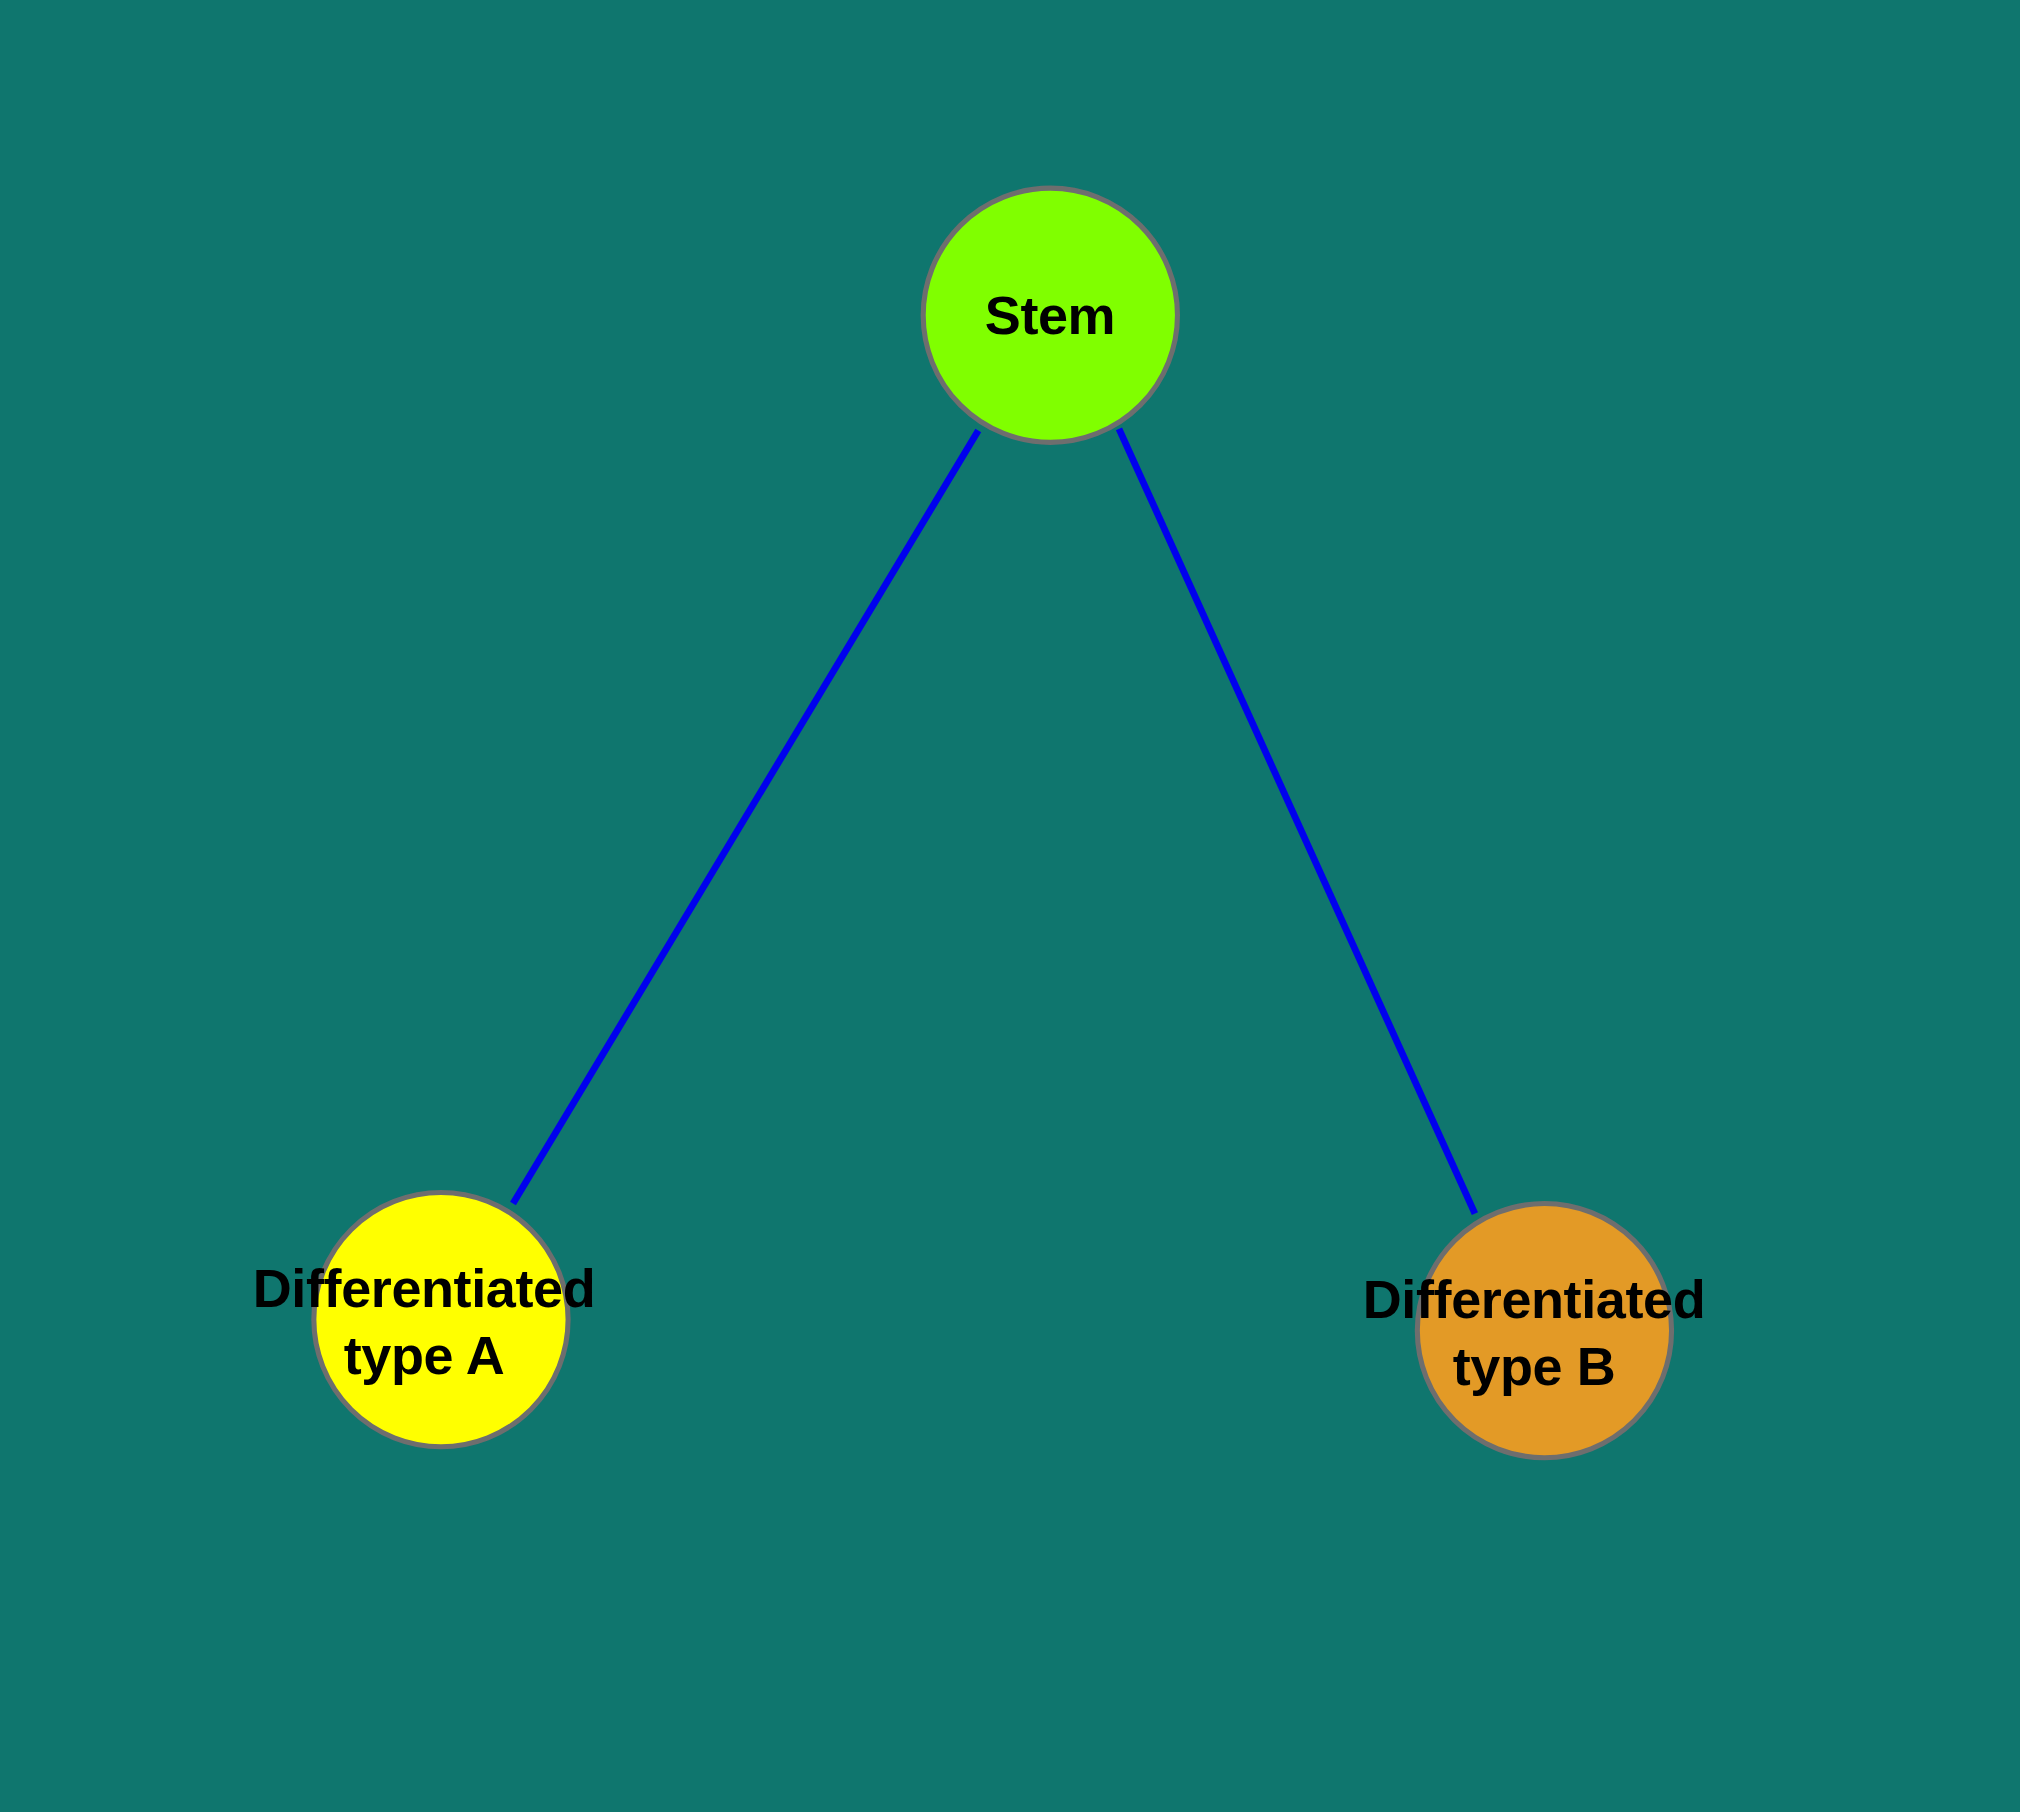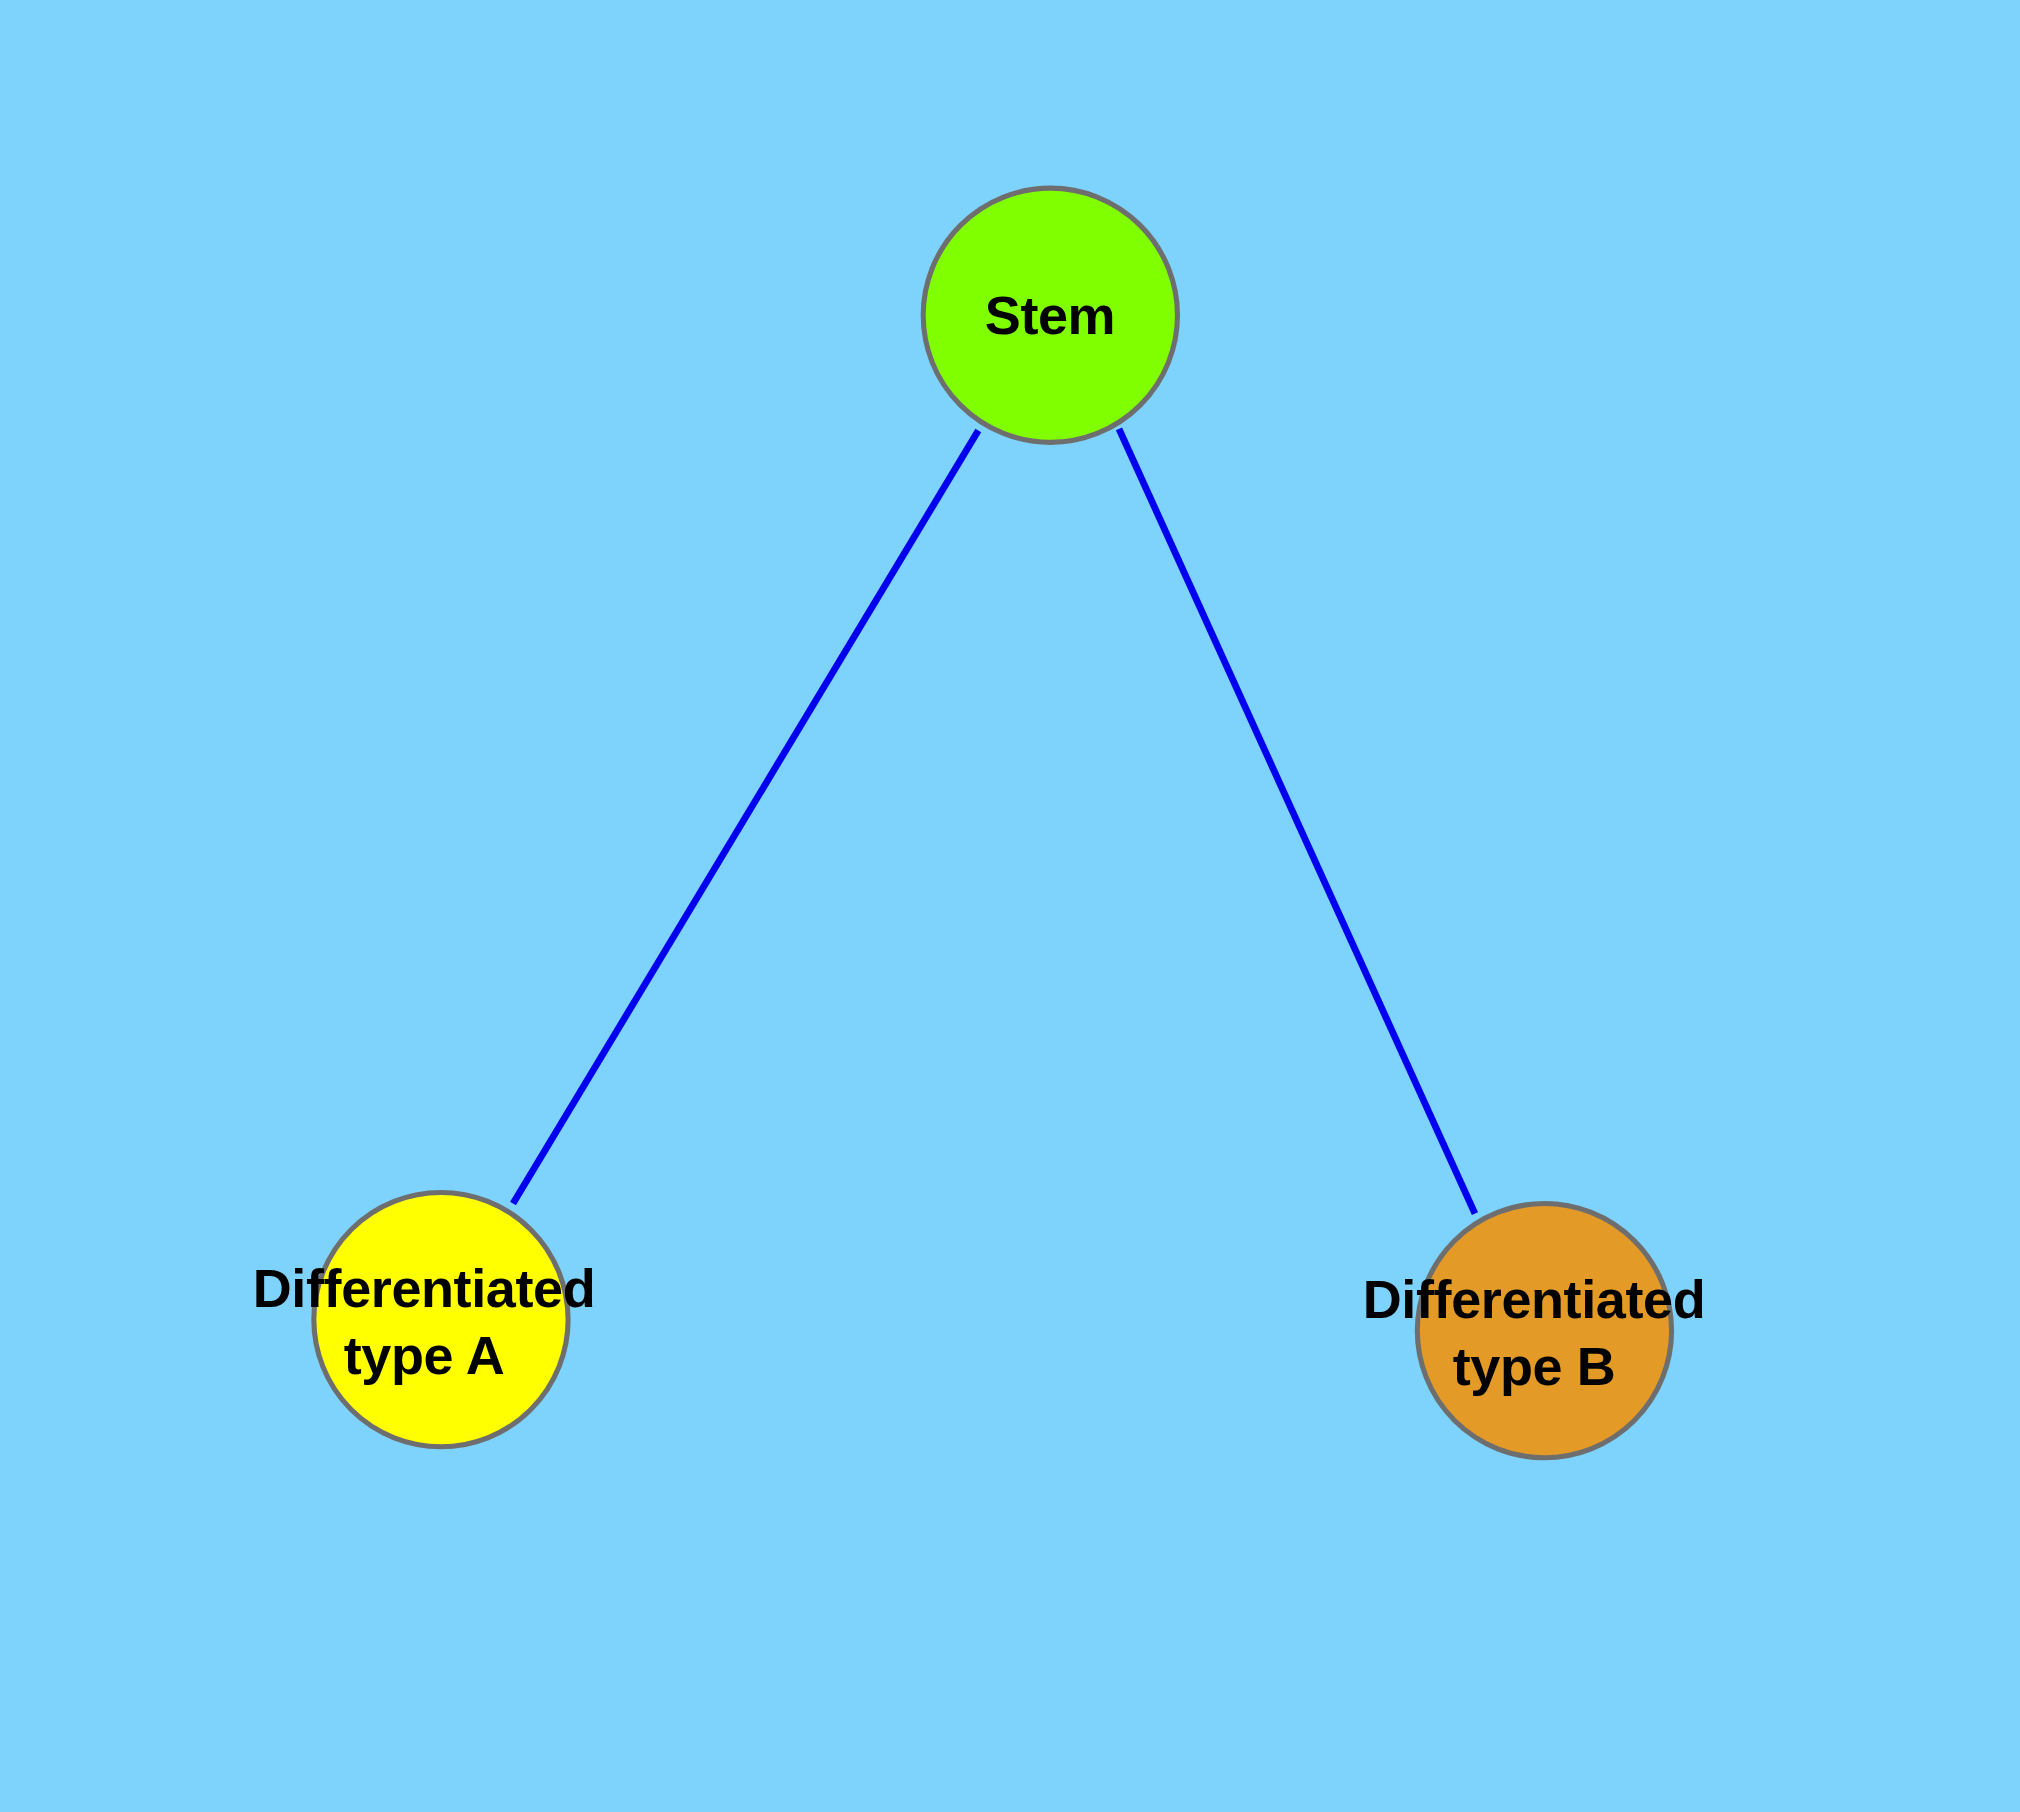--- a/index.html
+++ b/index.html
@@ -4,21 +4,21 @@
 <style>
   html, body {
     margin: 0;
     padding: 0;
     background: #ccccfa;
   }
   #stage {
     position: relative;
     width: 2021px;
     height: 1812px;
-    background: #7dd3fc;
+    background: #0f766e;
     overflow: hidden;
     font-family: "Liberation Sans", sans-serif;
   }
   #graph-svg {
     position: absolute;
     left: 0;
     top: 0;
     width: 2021px;
     height: 1812px;
     display: block;

